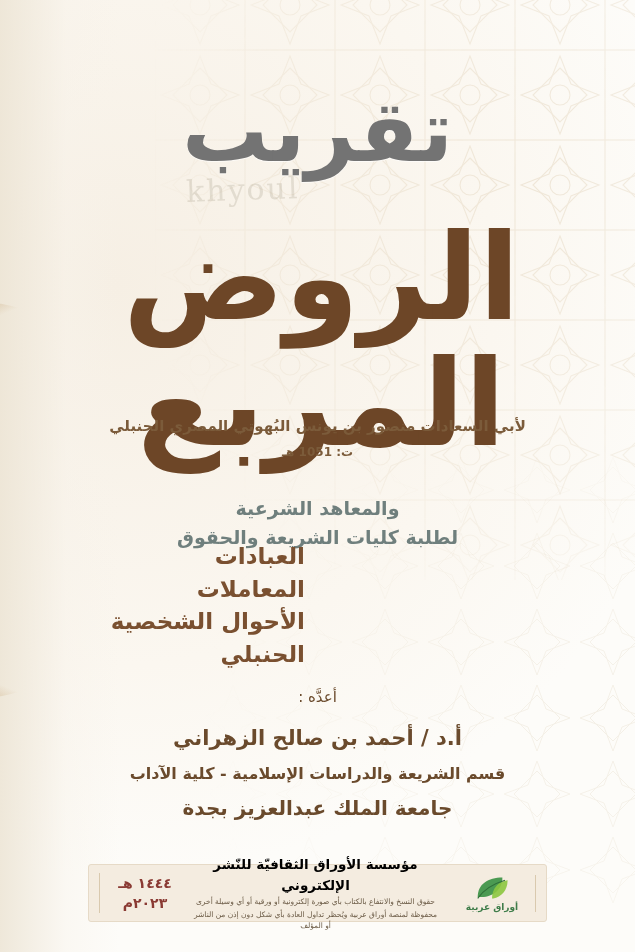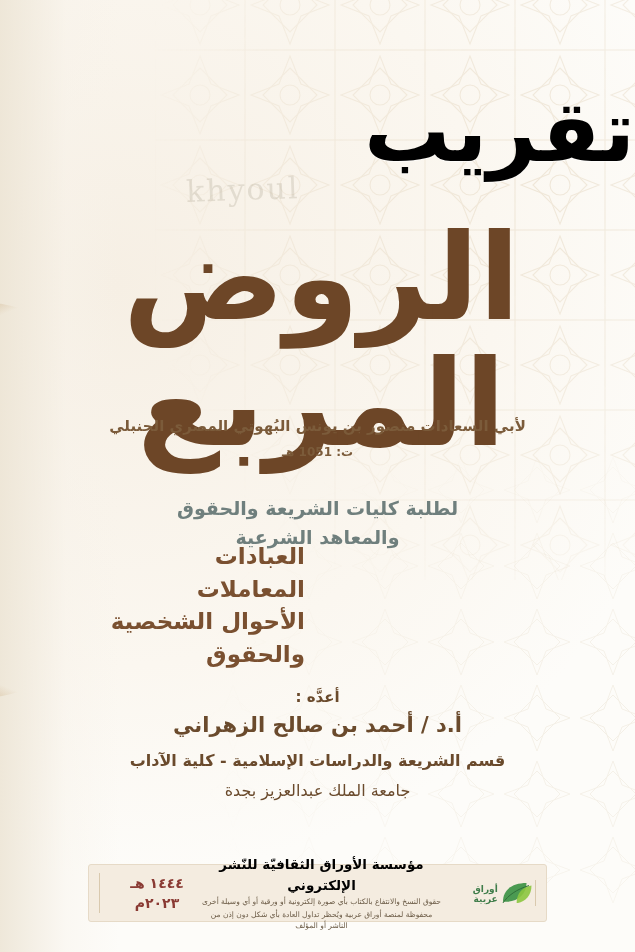--- a/index.html
+++ b/index.html
@@ -102,25 +102,24 @@
     text-align: center;
   }
 
   .title-main {
     position: absolute;
     top: 88px;
     right: 0; left: 0;
     font-family: "DejaVu Sans", "Liberation Sans", sans-serif;
     font-size: 86px;
     font-weight: 700;
-    color: #000000;
+    color: #737373;
     line-height: 1;
     letter-spacing: -1px;
     text-shadow: 0 1px 0 rgba(255,255,255,0.6);
-    text-align: right;
   }
 
   .title-book {
     position: absolute;
     top: 215px;
     right: 0; left: 8px;
     font-family: "DejaVu Sans", "Liberation Sans", sans-serif;
     font-size: 120px;
     font-weight: 700;
     color: #6d4627;
@@ -168,36 +167,36 @@
   }
 
   .author-block {
     position: absolute;
     top: 688px;
     right: 0; left: 0;
     color: #6a4a2c;
   }
   .author-prep {
     font-size: 15px;
-    font-weight: 700;
-    margin-bottom: 0;
+    font-weight: 400;
+    margin-bottom: 13px;
   }
   .author-name {
     font-size: 21px;
     font-weight: 700;
     line-height: 1.9;
   }
   .author-dept {
     font-size: 16px;
     font-weight: 600;
     line-height: 1.9;
   }
   .author-univ {
-    font-size: 16px;
-    font-weight: 400;
+    font-size: 20px;
+    font-weight: 700;
     line-height: 1.9;
   }
 
   
   .footer {
     position: absolute;
     left: 88px;
     right: 88px;
     bottom: 30px;
     height: 58px;
@@ -211,21 +210,21 @@
     box-sizing: border-box;
   }
   .footer-year {
     width: 74px;
     text-align: center;
     font-size: 14px;
     font-weight: 700;
     color: #8a3a33;
     line-height: 1.45;
     border-left: 1px solid #d9c9ae;
-    padding-left: 20px;
+    padding-left: 8px;
   }
   .footer-center {
     flex: 1;
     padding: 0 8px;
     text-align: center;
   }
   .footer-pub {
     font-size: 13.5px;
     font-weight: 700;
     color: #000000;
@@ -233,21 +232,21 @@
   }
   .footer-rights {
     font-size: 7.5px;
     color: #6b5b46;
     line-height: 1.45;
     margin-top: 2px;
   }
   .footer-logo {
     width: 86px;
     display: flex;
-    flex-direction: row;
+    flex-direction: column;
     align-items: center;
     justify-content: center;
     border-right: 1px solid #d9c9ae;
   }
   .logo-mark {
     width: 40px;
     height: 26px;
   }
   .logo-text {
     font-size: 9px;
@@ -317,29 +316,29 @@
     <div class="title-main">تقريب</div>
 
     <div class="title-book">الروض المربع</div>
 
     <div class="attribution">
       <div>لأبي السعادات منصور بن يونس البُهوتي المصري الحنبلي</div>
       <div class="line2">ت: 1051 هـ</div>
     </div>
 
     <div class="audience">
+      <div>والمعاهد الشرعية</div>
       <div>لطلبة كليات الشريعة والحقوق</div>
-      <div>والمعاهد الشرعية</div>
     </div>
 
     <div class="topics">
       <div class="topic">العبادات</div>
       <div class="topic">المعاملات</div>
       <div class="topic">الأحوال الشخصية</div>
-      <div class="topic">والحقوق</div>
+      <div class="topic">الحنبلي</div>
     </div>
 
     <div class="author-block">
       <div class="author-prep">أعدَّه :</div>
       <div class="author-name">أ.د / أحمد بن صالح الزهراني</div>
       <div class="author-dept">قسم الشريعة والدراسات الإسلامية - كلية الآداب</div>
       <div class="author-univ">جامعة الملك عبدالعزيز بجدة</div>
     </div>
 
   </div>

